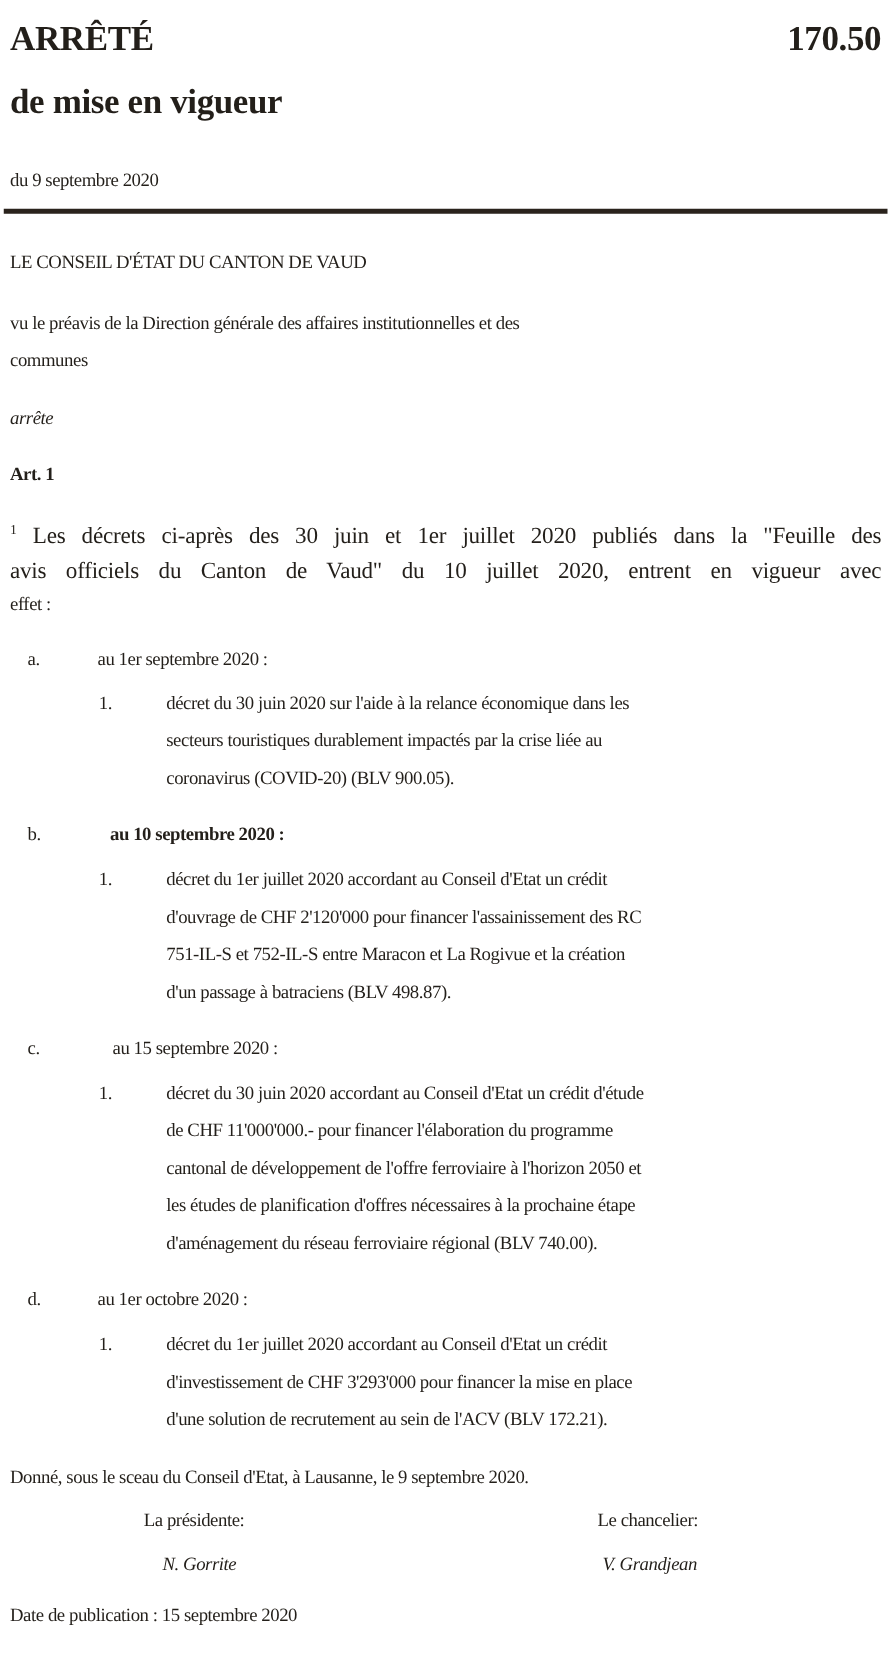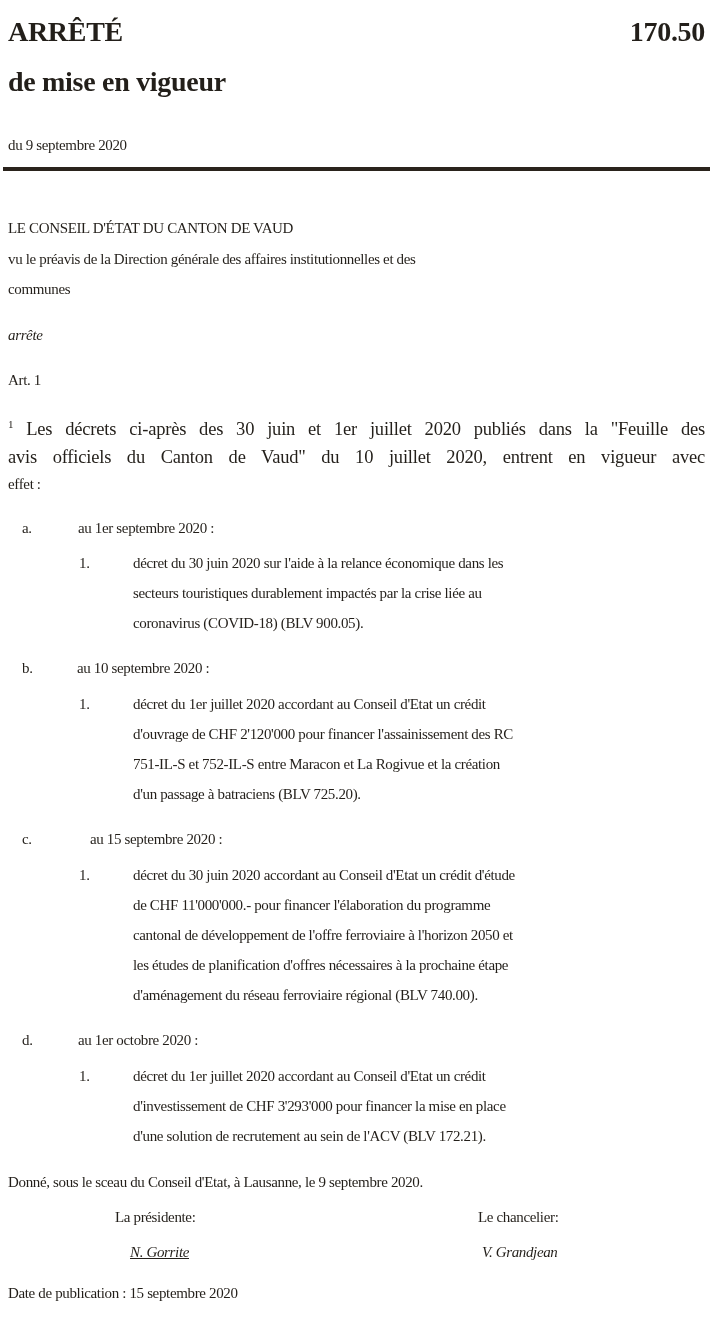--- a/index.html
+++ b/index.html
@@ -6,63 +6,63 @@
     body {
       width: 713px; height: 1330px; overflow: hidden; position: relative;
       font-family: "Liberation Serif", "DejaVu Serif", serif;
       color: #231f1a;
     }
     .abs { position: absolute; white-space: nowrap; }
     .title { font-size: 28px; font-weight: bold; letter-spacing: -0.3px; }
     .body-text { font-size: 15px; letter-spacing: -0.35px; }
     .rule { position: absolute; left: 3px; width: 707px; top: 167px; height: 4px; background: #2a231c; }
     .italic { font-style: italic; text-align: right; }
-    .bold { font-weight: normal; }
+    .bold { font-weight: bold; }
     .justify-line { position: absolute; left: 8px; width: 697px; font-size: 18.5px; text-align: justify; text-align-last: justify; letter-spacing: -0.2px; white-space: nowrap; }
     sup { font-size: 11px; vertical-align: 7px; }
   </style>
 </head>
 <body>
 
 <div>
 
   <div class="abs title" style="left:8px; top:16px;">ARRÊTÉ</div>
   <div class="abs title" style="right:8px; top:16px;">170.50</div>
   <div class="abs title" style="left:8px; top:66px;">de mise en vigueur</div>
   <div class="abs body-text" style="left:8px; top:137px;">du 9 septembre 2020</div>
   <div class="rule"></div>
 
-  <div class="abs body-text" style="left:8px; top:220px;font-family:Liberation Serif, serif;">LE CONSEIL D'ÉTAT DU CANTON DE VAUD</div>
+  <div class="abs body-text" style="left:8px; top:202px;font-family:Liberation Serif, serif;">LE CONSEIL D'ÉTAT DU CANTON DE VAUD</div>
   <div class="abs body-text" style="left:8px; top:251px;">vu le préavis de la Direction générale des affaires institutionnelles et des</div>
   <div class="abs body-text" style="left:8px; top:281px;">communes</div>
   <div class="abs body-text italic" style="left:8px; top:327px;">arrête</div>
 
   <div class="abs body-text bold" style="left:8px; top:372px;">Art. 1</div>
 
   <div class="justify-line" style="top:418px;"><sup>1</sup> <span>Les décrets ci-après des 30 juin et 1er juillet 2020 publiés dans la "Feuille des</span></div>
   <div class="justify-line" style="top:447px;">avis officiels du Canton de Vaud" du 10 juillet 2020, entrent en vigueur avec</div>
   <div class="abs body-text" style="left:8px; top:476px;">effet :</div>
 
   <div>
     <div class="abs body-text" style="left:22px; top:520px;">a.</div>
     <div class="abs body-text" style="left:78px; top:520px;">au 1er septembre 2020 :</div>
     <div class="abs body-text" style="left:79px; top:555px;">1.</div>
     <div class="abs body-text" style="left:133px; top:555px;text-align:right;">décret du 30 juin 2020 sur l'aide à la relance économique dans les</div>
     <div class="abs body-text" style="left:133px; top:585px;">secteurs touristiques durablement impactés par la crise liée au</div>
-    <div class="abs body-text" style="left:133px; top:615px;">coronavirus (COVID-18) (BLV 900.05).</div>
+    <div class="abs body-text" style="left:133px; top:615px;">coronavirus (COVID-20) (BLV 900.05).</div>
   </div>
 
   <div>
     <div class="abs body-text" style="left:22px; top:660px;">b.</div>
-    <div class="abs body-text" style="left:77px; top:660px;">au 10 septembre 2020 :</div>
+    <div class="abs body-text" style="left:88px; top:660px;font-weight:bold;">au 10 septembre 2020 :</div>
     <div class="abs body-text" style="left:79px; top:696px;">1.</div>
     <div class="abs body-text" style="left:133px; top:696px;">décret du 1er juillet 2020 accordant au Conseil d'Etat un crédit</div>
     <div class="abs body-text" style="left:133px; top:726px;">d'ouvrage de CHF 2'120'000 pour financer l'assainissement des RC</div>
     <div class="abs body-text" style="left:133px; top:756px;">751-IL-S et 752-IL-S entre Maracon et La Rogivue et la création</div>
-    <div class="abs body-text" style="left:133px; top:786px;">d'un passage à batraciens (BLV 725.20).</div>
+    <div class="abs body-text" style="left:133px; top:786px;">d'un passage à batraciens (BLV 498.87).</div>
   </div>
 
   <div>
     <div class="abs body-text" style="left:22px; top:831px;">c.</div>
     <div class="abs body-text" style="left:78px; top:831px;margin-left:12px;">au 15 septembre 2020 :</div>
     <div class="abs body-text" style="left:79px; top:867px;">1.</div>
     <div class="abs body-text" style="left:133px; top:867px;">décret du 30 juin 2020 accordant au Conseil d'Etat un crédit d'étude</div>
     <div class="abs body-text" style="left:133px; top:897px;">de CHF 11'000'000.- pour financer l'élaboration du programme</div>
     <div class="abs body-text" style="left:133px; top:927px;">cantonal de développement de l'offre ferroviaire à l'horizon 2050 et</div>
     <div class="abs body-text" style="left:133px; top:957px;">les études de planification d'offres nécessaires à la prochaine étape</div>
@@ -74,17 +74,17 @@
     <div class="abs body-text" style="left:78px; top:1032px;">au 1er octobre 2020 :</div>
     <div class="abs body-text" style="left:79px; top:1068px;">1.</div>
     <div class="abs body-text" style="left:133px; top:1068px;">décret du 1er juillet 2020 accordant au Conseil d'Etat un crédit</div>
     <div class="abs body-text" style="left:133px; top:1098px;">d'investissement de CHF 3'293'000 pour financer la mise en place</div>
     <div class="abs body-text" style="left:133px; top:1128px;">d'une solution de recrutement au sein de l'ACV (BLV 172.21).</div>
   </div>
 
   <div class="abs body-text" style="left:8px; top:1174px;">Donné, sous le sceau du Conseil d'Etat, à Lausanne, le  9 septembre 2020.</div>
   <div class="abs body-text" style="left:115px; top:1209px;">La présidente:</div>
   <div class="abs body-text" style="left:478px; top:1209px;">Le chancelier:</div>
-  <div class="abs body-text italic" style="left:130px; top:1244px;text-decoration:underline;">N. Gorrite</div>
+  <div class="abs body-text italic" style="left:130px; top:1244px;">N. Gorrite</div>
   <div class="abs body-text italic" style="left:482px; top:1244px;">V. Grandjean</div>
   <div class="abs body-text" style="left:8px; top:1285px;text-align:right;">Date de publication : 15 septembre 2020</div>
 
 </div>
 
 </body></html>

